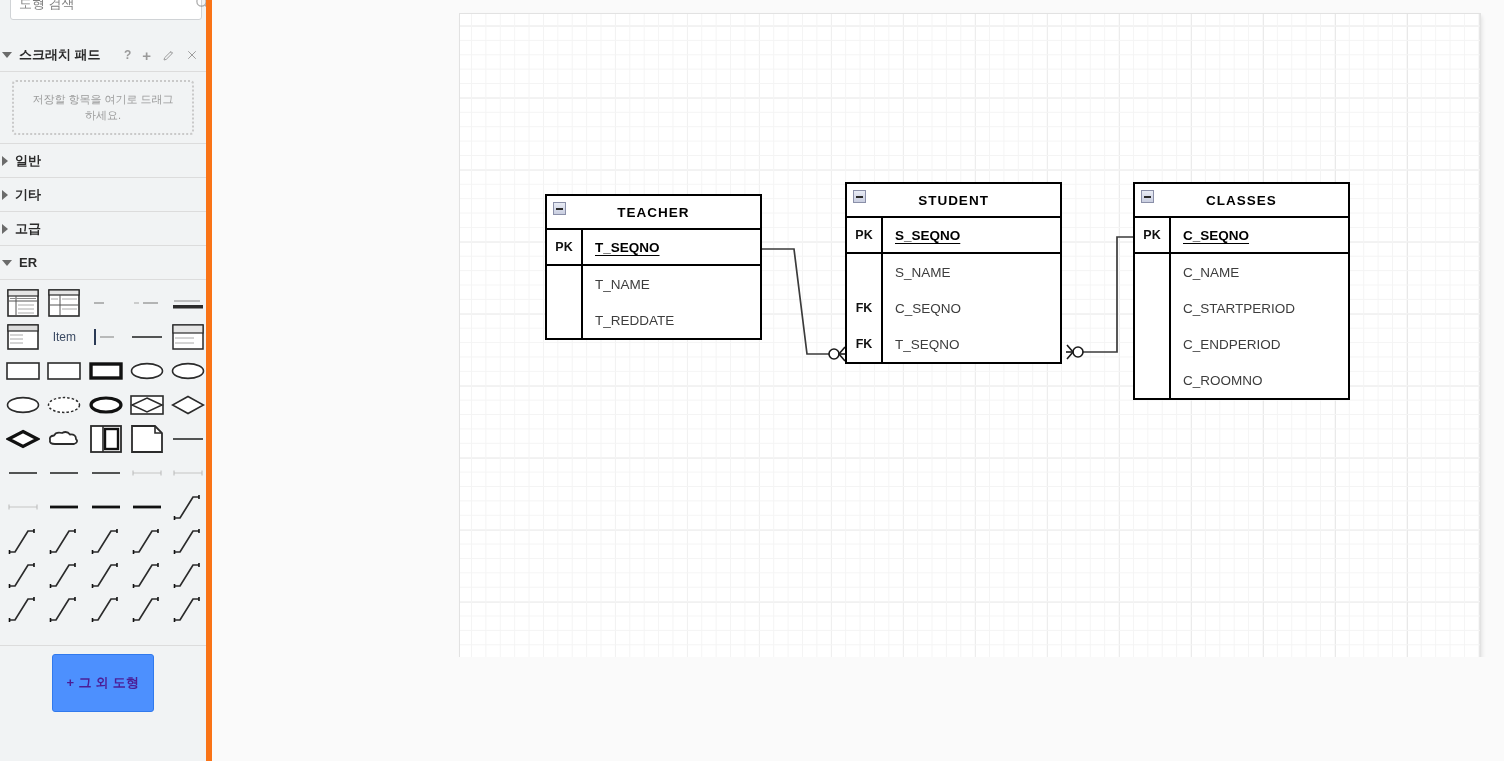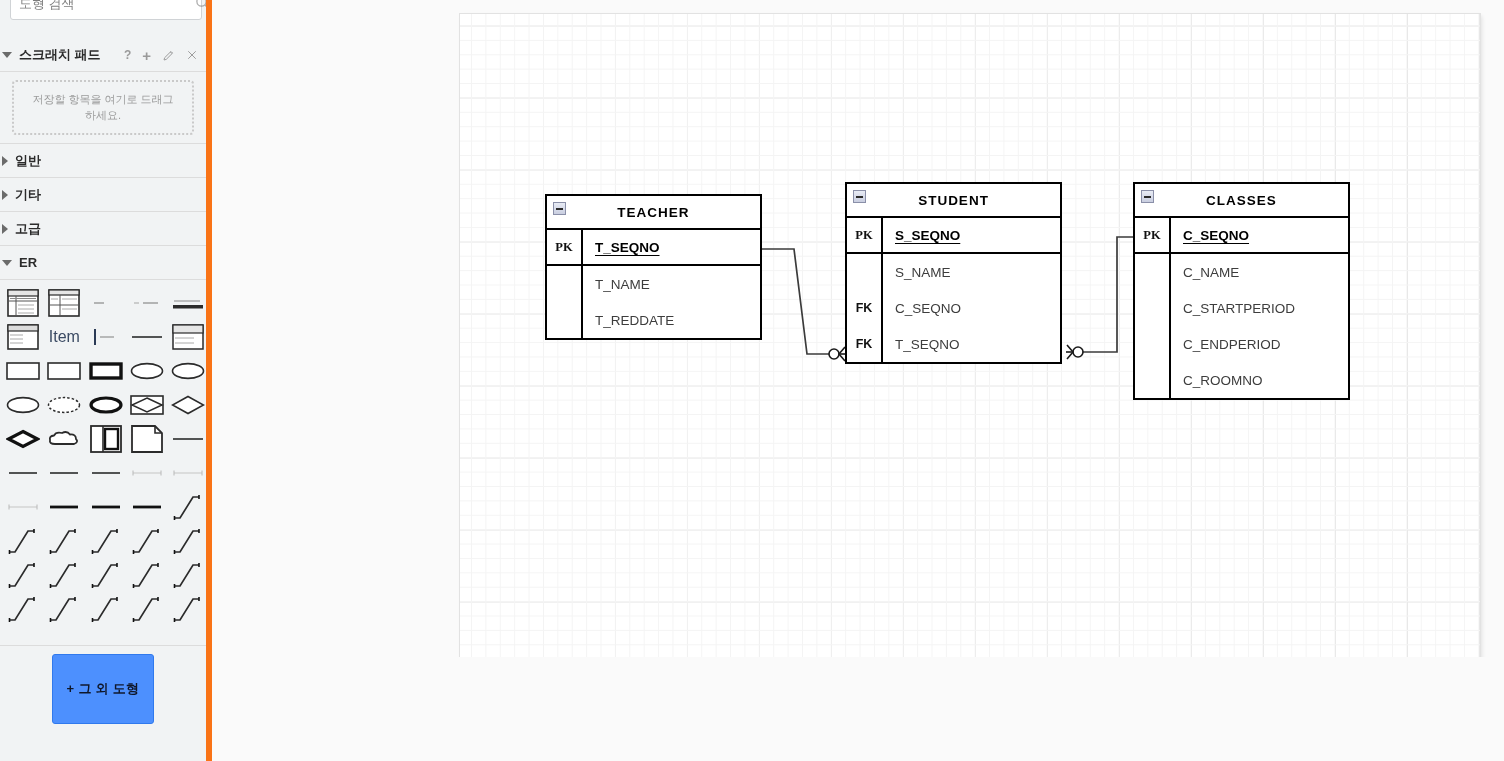--- a/index.html
+++ b/index.html
@@ -103,24 +103,24 @@
   .pcell svg { display: block; }
 
   .palette-footer {
     position: absolute; left: 0; right: 0; top: 645px;
     height: 116px; background: #f1f3f4;
     border-top: 1px solid #dcdcdc;
     display: flex; justify-content: center; align-items: flex-start;
     padding-top: 8px;
   }
   .more-shapes-btn {
-    background: #4d90fe; color: #0f172a;
+    background: #4d90fe; color: #4c1d95;
     border: 1px solid #3079ed; border-radius: 3px;
     font-size: 13px; font-weight: 700;
-    padding: 25px 14px;
+    padding: 19px 14px;
     font-family: "Liberation Sans", sans-serif;
     cursor: pointer;
     letter-spacing: .3px;
   }
 
   
   #canvas-area {
     position: absolute; left: 212px; top: 0;
     width: 1292px; height: 657px;
     background: #fafafa;
@@ -175,21 +175,21 @@
     border-bottom: 2px solid #000;
     height: 36px;
   }
   .er-key {
     width: 36px; flex: 0 0 36px;
     height: 100%;
     display: flex; align-items: center; justify-content: center;
     font-size: 12.5px; font-weight: 700; color: #111;
     border-right: 2px solid #000;
   }
-  .er-row.pk-row .er-key { font-weight: 700; font-family: Liberation Serif, serif; }
+  .er-row.pk-row .er-key { font-weight: 700; }
   .er-attr {
     flex: 1; padding-left: 12px;
     height: 100%; display: flex; align-items: center;
   }
   .pk-row .er-attr {
     font-weight: 700; color: #000; text-decoration: underline;
     text-underline-offset: 3px;
   }
   .connector { position: absolute; left: 0; top: 0; overflow: visible; }
 </style>
@@ -295,21 +295,21 @@
             <div class="pcell">
               <svg width="32" height="26" viewBox="0 0 32 26">
                 <rect x="1" y="1" width="30" height="24" fill="#fff" stroke="#2b2b2b" stroke-width="1.6"></rect>
         <rect x="1" y="1" width="30" height="6" fill="#dcdcdc" stroke="#2b2b2b" stroke-width="1.2"></rect>
         <line x1="3" y1="11" x2="16" y2="11" stroke="#aaa" stroke-width="1"></line>
         <line x1="3" y1="15" x2="16" y2="15" stroke="#aaa" stroke-width="1"></line>
         <line x1="3" y1="19" x2="16" y2="19" stroke="#aaa" stroke-width="1"></line>
               </svg>
             </div>
             <div class="pcell">
-              <span style="font-size:16px;color:#3b4a63;font-family:'Liberation Sans',sans-serif;">Item</span>
+              <span style="font-size:12px;color:#3b4a63;font-family:'Liberation Sans',sans-serif;">Item</span>
             </div>
             <div class="pcell">
               <svg width="28" height="20" viewBox="0 0 28 20">
                 <rect x="2" y="2" width="2" height="16" fill="#2b3a55"></rect>
         <line x1="8" y1="10" x2="22" y2="10" stroke="#999" stroke-width="1.3"></line>
               </svg>
             </div>
             <div class="pcell">
               <svg width="32" height="12" viewBox="0 0 32 12">
                 <line x1="1" y1="6" x2="31" y2="6" stroke="#2b2b2b" stroke-width="1.6"></line>

